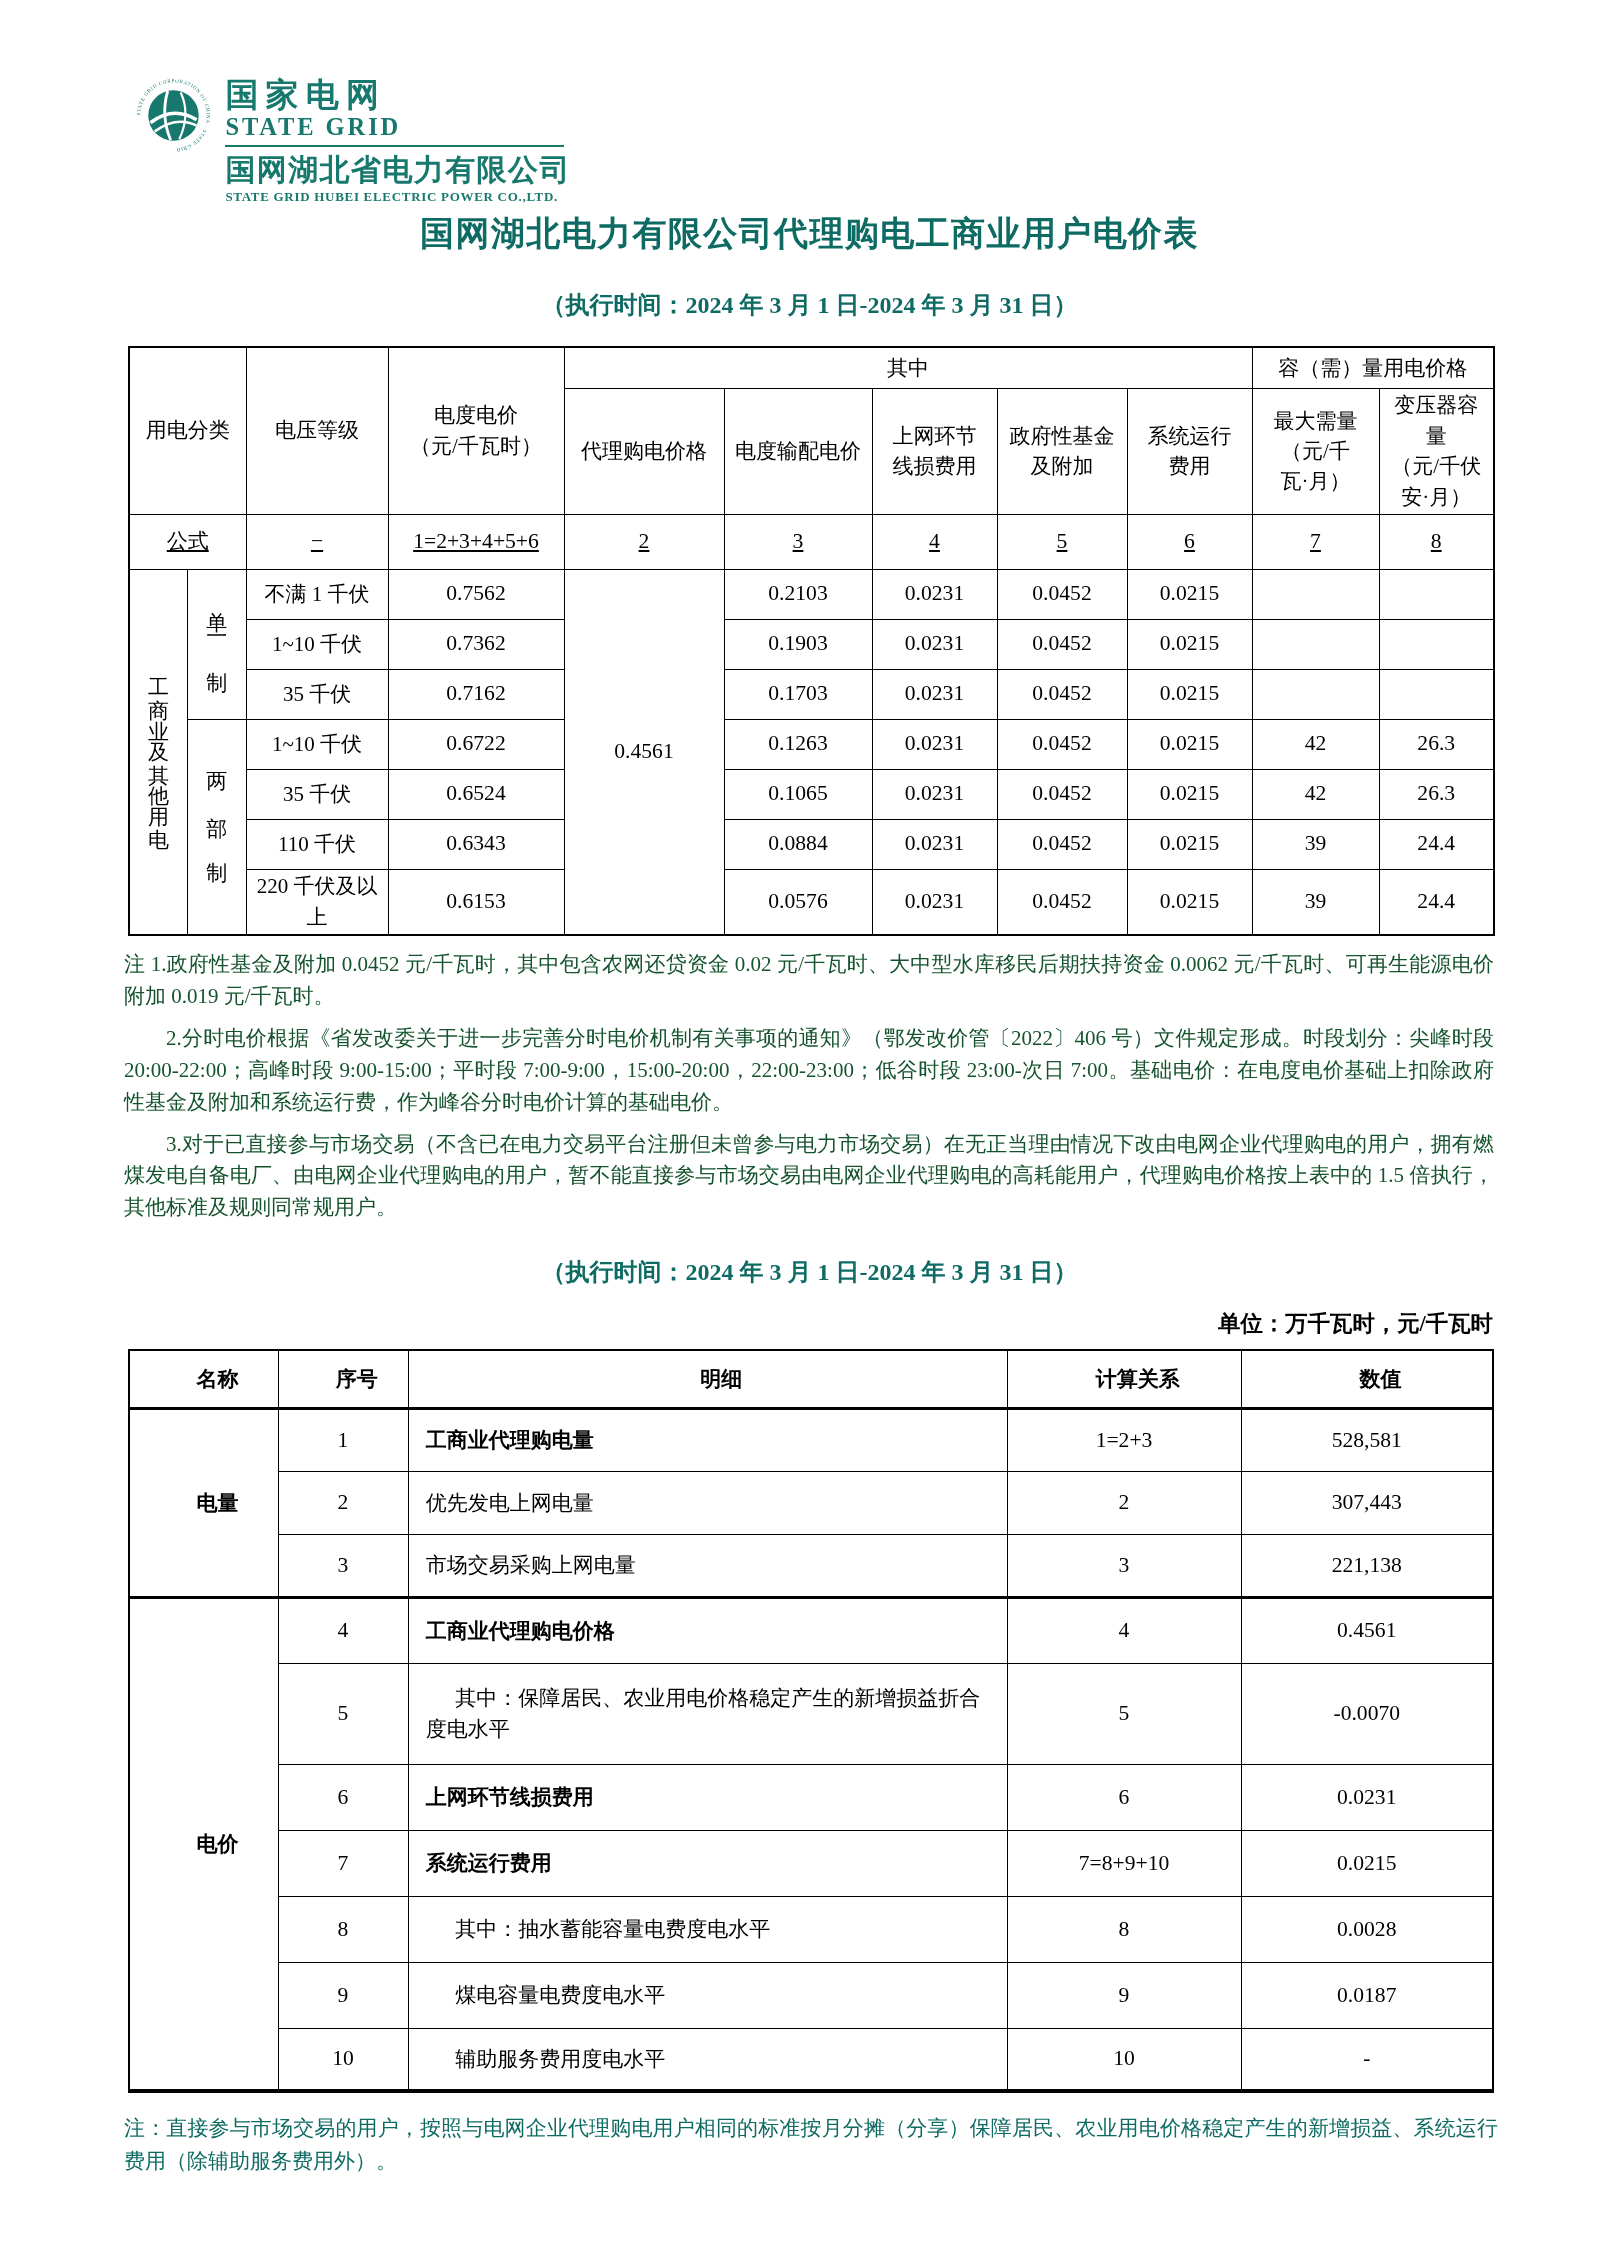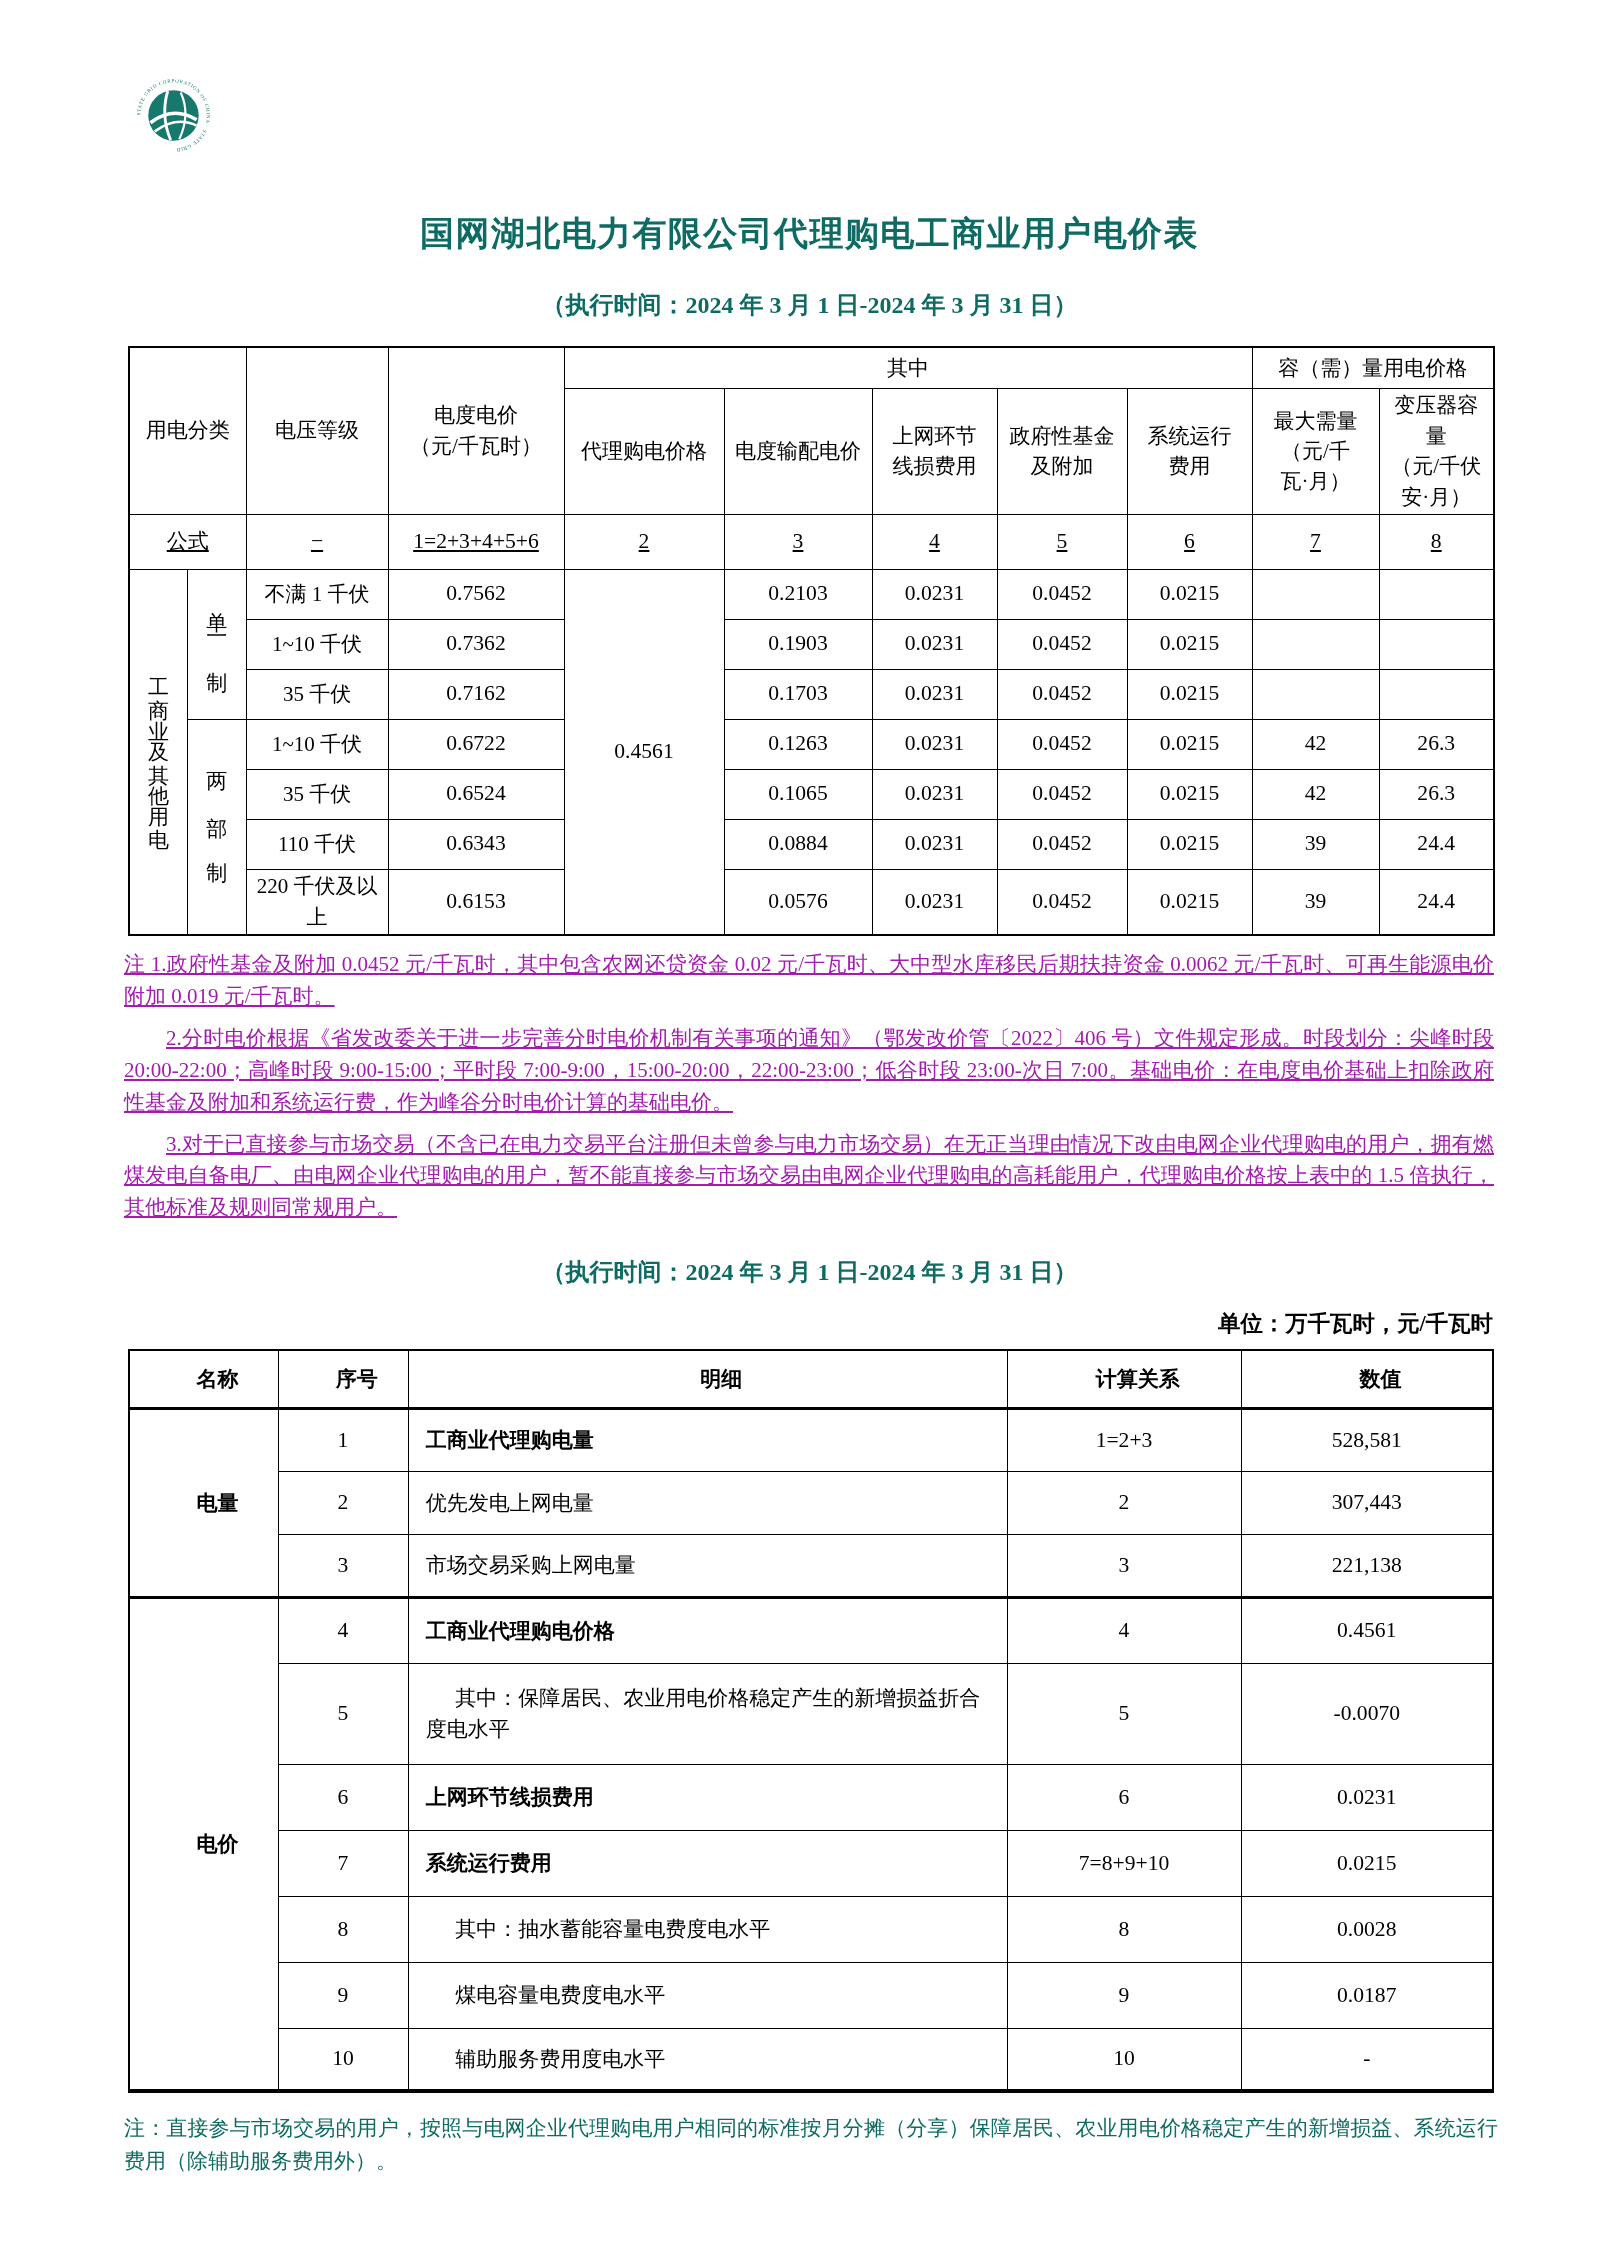--- a/index.html
+++ b/index.html
@@ -34,21 +34,21 @@
   .vs-two{letter-spacing:45px;}
   .r-h1{height:42px;}  .r-h2{height:97px;}  .r-f{height:55px;text-decoration:underline;}
   .r-d{height:50px;}   .r-dl{height:66px;}
   .r2-h{height:58px;}  .r2-a{height:63px;}  .r2-b{height:66px;} .r2-big{height:101px;}
   .bb-thick{border-bottom:3.6px solid #000;}
   .bold{font-weight:bold;padding-left:32px;}
   .detail{text-align:left;padding-left:17.3px;padding-right:11.5px;word-break:normal;overflow-wrap:anywhere;}
   .ind1{text-indent:1.4em;}
   
   .notes{width:1374px;margin:13px 0 0 124px;}
-  .note-p{font-size:21px;line-height:1.52;color:#a21caf;text-align:justify;margin:0 4px 10px 0;text-decoration:underline;}
+  .note-p{font-size:21px;line-height:1.52;color:#14532d;text-align:justify;margin:0 4px 10px 0;}
   .indent2{text-indent:2em;}
   .note2{width:1374px;margin:19px 0 0 124px;font-size:21px;line-height:1.55;color:#0e6b63;text-align:justify;}
 </style>
 </head>
 <body>
 
 <div class="page">
 
   <div class="logo-block">
     <svg class="logo-globe" viewBox="0 0 104 104">
@@ -57,20 +57,27 @@
       </defs>
       <text font-size="7" fill="#17786d" letter-spacing="1">
         <textPath href="#ringPath">STATE GRID CORPORATION OF CHINA · STATE GRID</textPath>
       </text>
       <circle cx="52" cy="52" r="35" fill="#17786d"></circle>
       <path d="M20,62 Q52,38 84,58" stroke="#ffffff" stroke-width="5" fill="none"></path>
       <path d="M26,74 Q56,52 84,66" stroke="#ffffff" stroke-width="3.5" fill="none"></path>
       <path d="M44,18 Q34,52 48,86" stroke="#ffffff" stroke-width="4" fill="none"></path>
       <path d="M62,20 Q76,50 60,85" stroke="#ffffff" stroke-width="3" fill="none"></path>
     </svg>
+    <div class="logo-text">
+      <div class="logo-cn">国家电网</div>
+      <div class="logo-en">STATE GRID</div>
+      <div class="logo-rule"></div>
+      <div class="logo-co-cn">国网湖北省电力有限公司</div>
+      <div class="logo-co-en">STATE GRID HUBEI ELECTRIC POWER CO.,LTD.</div>
+    </div>
   </div>
 
   <div class="title1">国网湖北电力有限公司代理购电工商业用户电价表</div>
   <div class="subtitle">（执行时间：2024 年 3 月 1 日-2024 年 3 月 31 日）</div>
 
   <table class="t1">
     <colgroup>
       <col style="width:58px">
         <col style="width:59px">
         <col style="width:142px">

